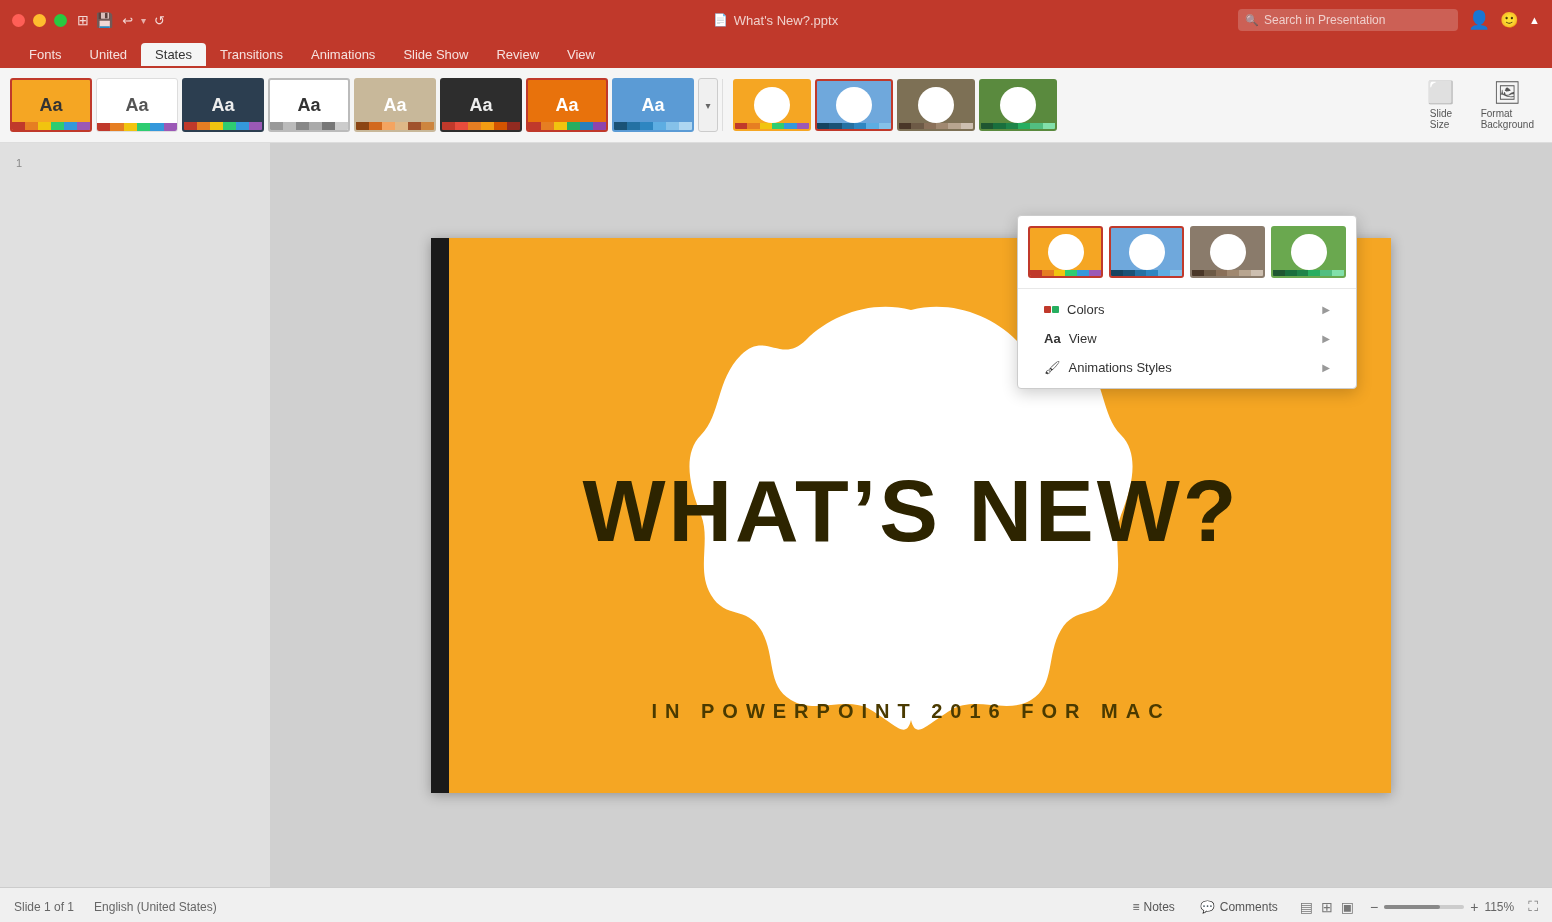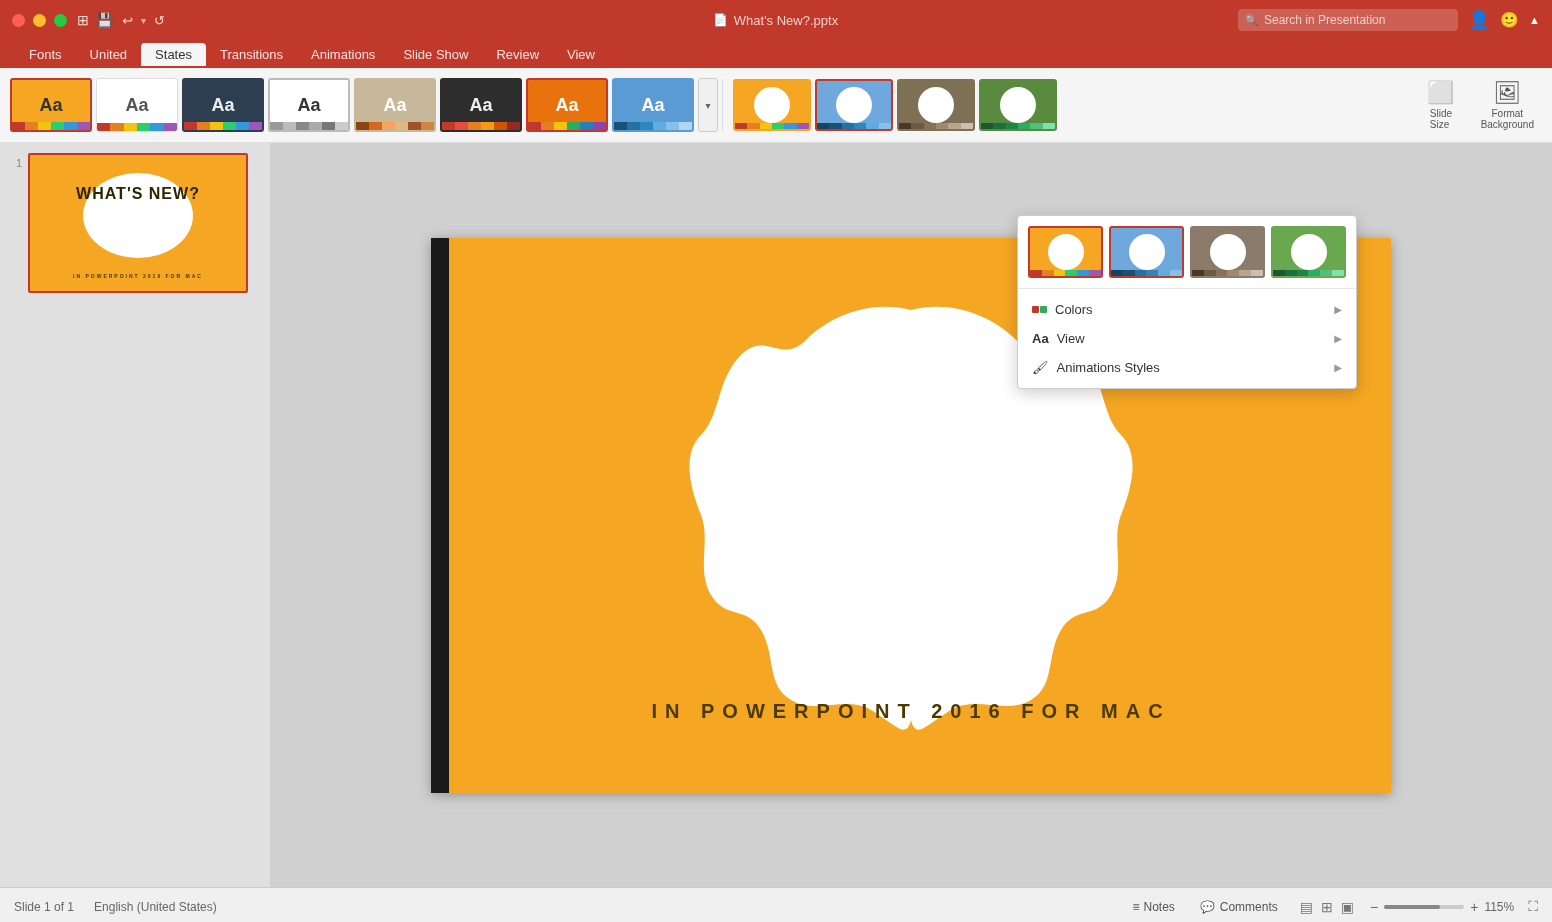--- a/index.html
+++ b/index.html
@@ -287,21 +287,21 @@
       width: 75px;
       height: 52px;
       border-radius: 3px;
       border: 2px solid transparent;
       cursor: pointer;
       position: relative;
       overflow: hidden;
     }
     .dd-theme-thumb.selected { border-color: #c0392b; }
 
-    .dropdown-menu-items { padding: 6px 0; }
+    .dropdown-menu-items { padding: 6px 12px; }
     .menu-item {
       display: flex;
       align-items: center;
       padding: 7px 14px;
       cursor: pointer;
       font-size: 13px;
       color: #333;
       justify-content: space-between;
     }
     .menu-item-left { display: flex; align-items: center; gap: 8px; }
@@ -594,35 +594,30 @@
     </div>
   </div>
 
   <div class="ribbon-right">
     <div class="ribbon-btn-group">
       <span class="ribbon-btn-icon">⬜</span>
       <span class="ribbon-btn-label">Slide<br>Size</span>
     </div>
     <div class="ribbon-btn-group">
       <span class="ribbon-btn-icon">🖼</span>
-      <span class="ribbon-btn-label" style="text-align:center;">Format<br>Background</span>
+      <span class="ribbon-btn-label" style="text-align:left;">Format<br>Background</span>
     </div>
   </div>
 </div>
 
 <div class="main-area">
 
   <div class="slide-panel">
     <div class="slide-thumb">
       <div class="slide-num">1</div>
-      <div class="slide-img">
-        <div style="position:absolute;top:18px;left:50%;transform:translateX(-50%);width:110px;height:85px;background:white;border-radius:50%;"></div>
-        <div class="slide-mini-text">WHAT'S NEW?</div>
-        <div class="slide-mini-sub">IN POWERPOINT 2016 FOR MAC</div>
-      </div>
     </div>
   </div>
 
   <div class="canvas-area">
     <div class="slide-canvas">
       <div class="slide-left-bar"></div>
 
       <div class="slide-blob">
         <svg viewBox="0 0 500 470" width="500" height="470" xmlns="http://www.w3.org/2000/svg">
           <path d="
@@ -641,20 +636,21 @@
             C105,405 115,375 100,350
             C85,325 65,340 50,315
             C35,290 50,260 40,235
             C30,210 20,175 40,155
             C60,135 55,100 80,75
             C105,50 120,85 145,60
             C170,35 210,20 250,30 Z
           " fill="white"></path>
         </svg>
       </div>
+      <div class="slide-title">WHAT’S NEW?</div>
       <div class="slide-subtitle">IN POWERPOINT 2016 FOR MAC</div>
     </div>
 
     <div class="dropdown-popup" style="top: 72px; right: 195px;">
 
       <div class="dropdown-themes">
 
         <div class="dd-theme-thumb selected" style="background:#f5a623;">
           <div class="dd-theme-shape"></div>
           <div class="dd-color-bar">

